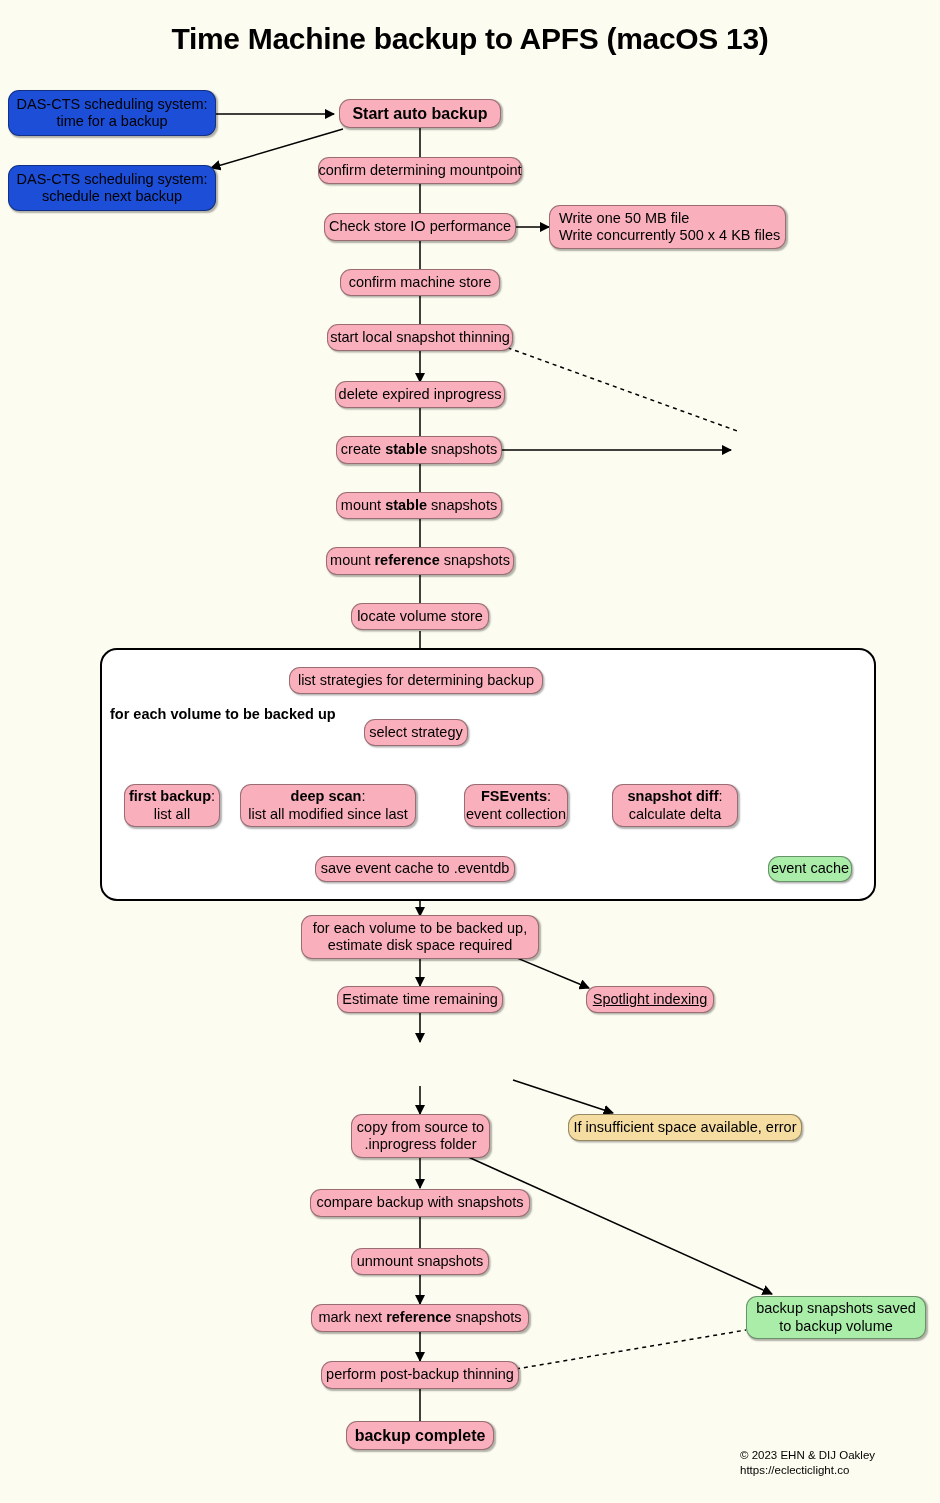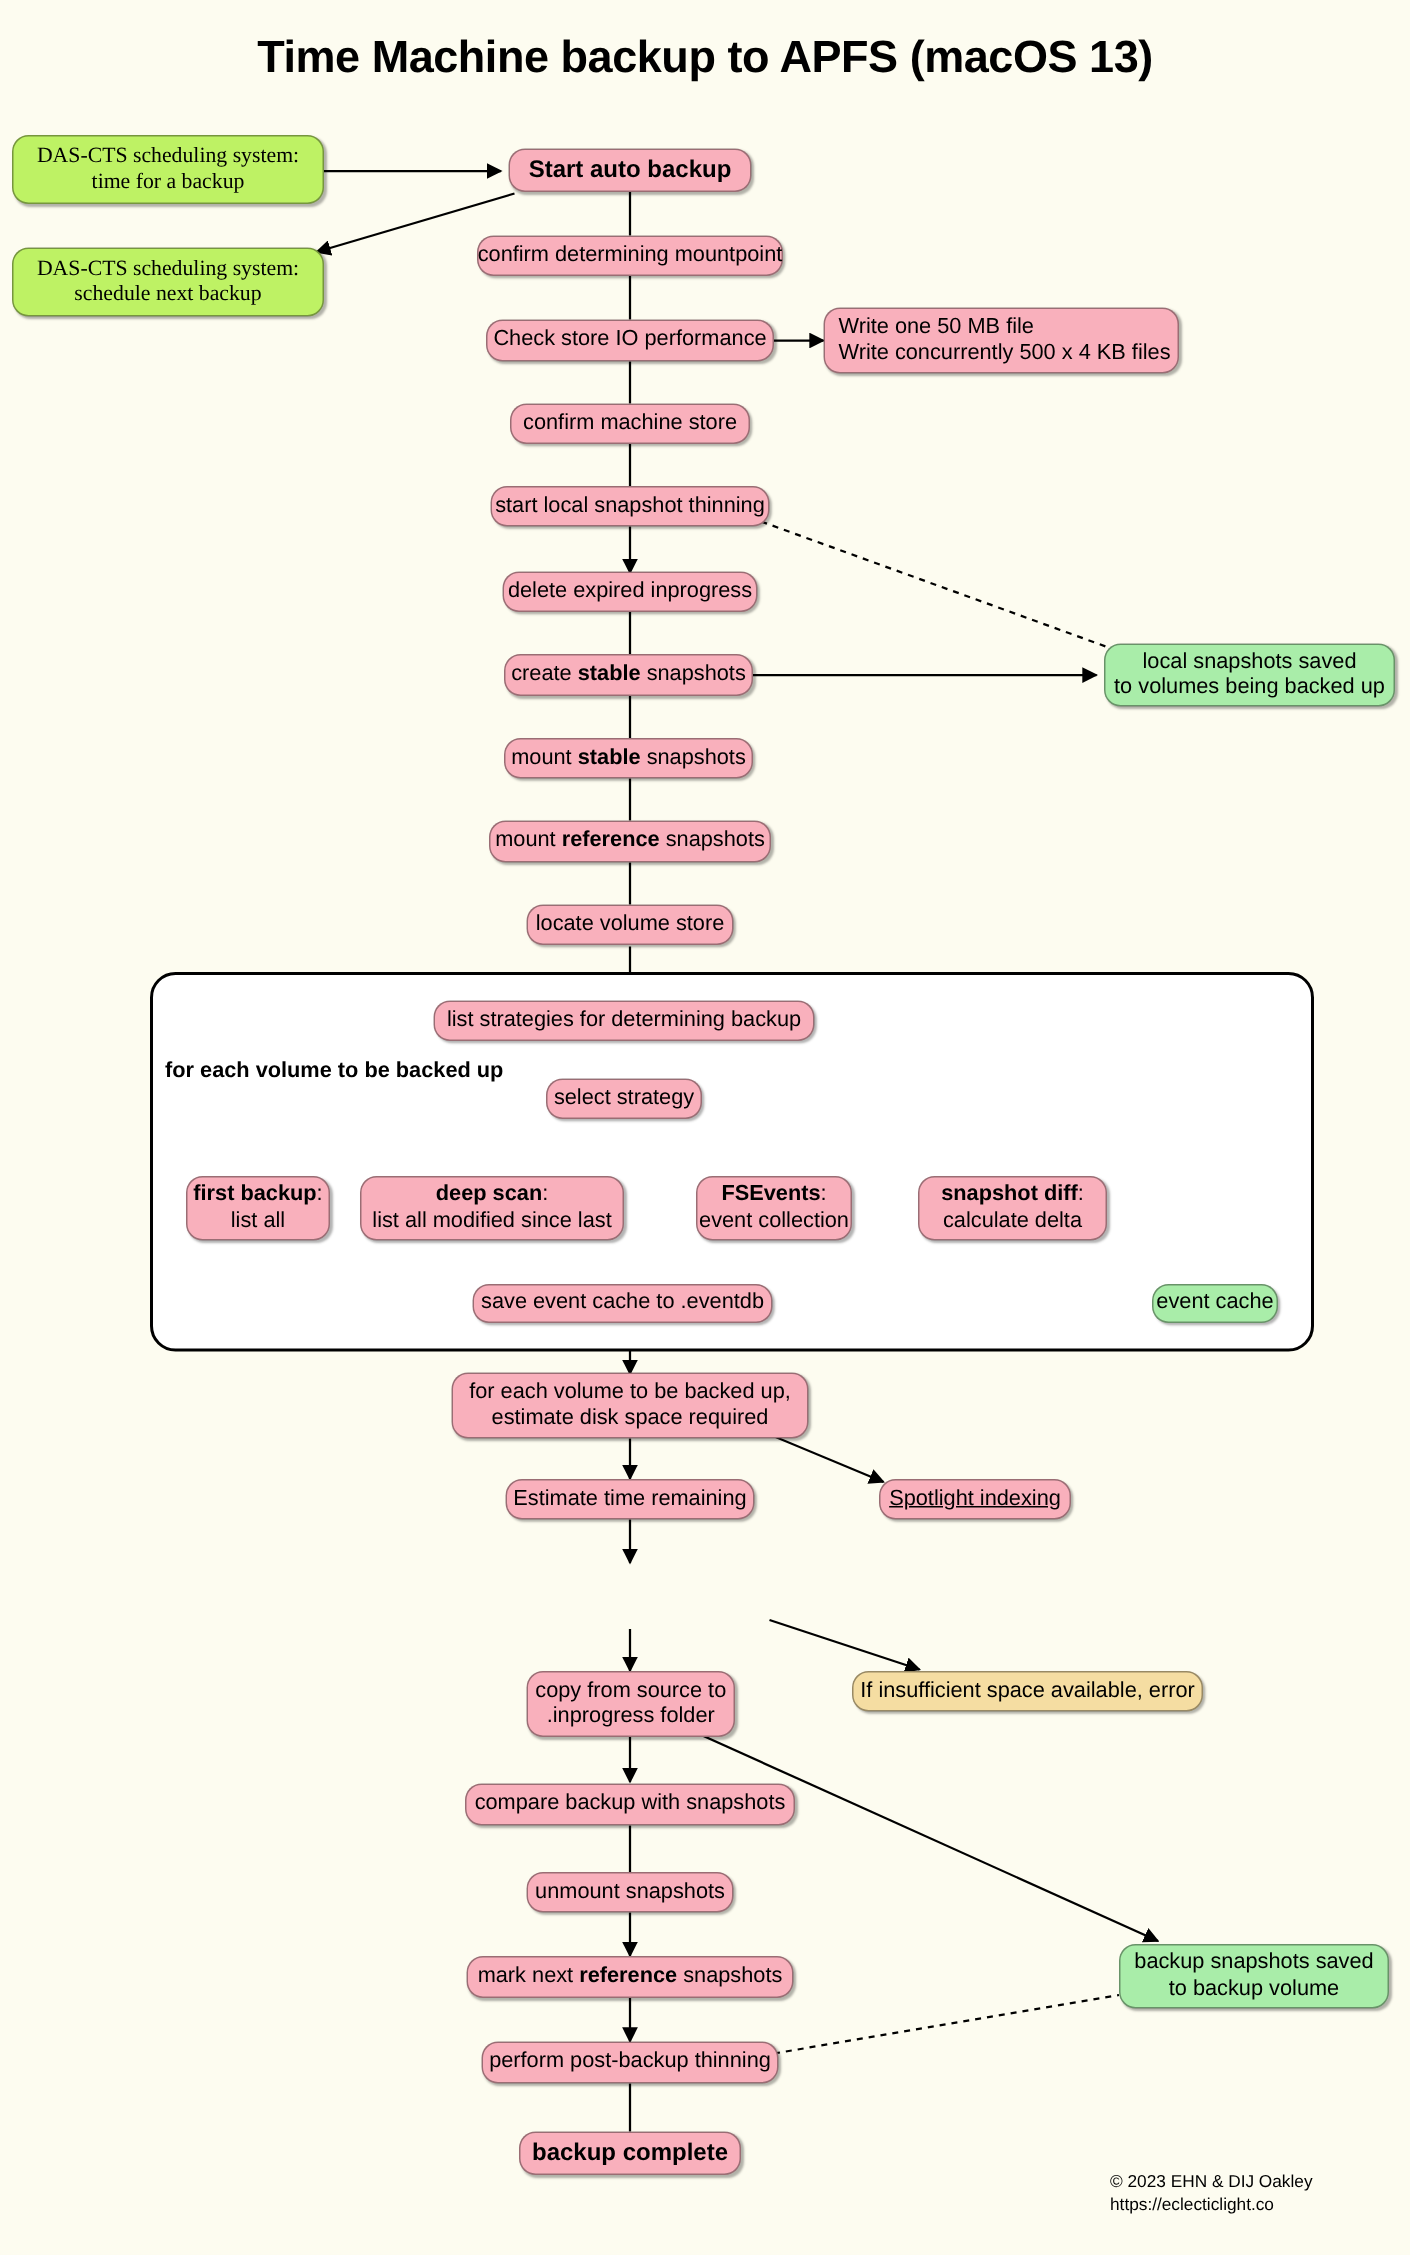--- a/index.html
+++ b/index.html
@@ -39,21 +39,21 @@
     border-radius: 11px;
     font-size: 14.5px;
     line-height: 17.5px;
     z-index: 3;
     border: 1px solid rgba(0,0,0,0.38);
     box-shadow: 1.5px 1.5px 1.6px rgba(0,0,0,0.30);
     padding: 2px 9px;
     white-space: nowrap;
   }
   .node.pink   { background: #F9B0BC; }
-  .node.blue   { background: #bef264; font-family: Liberation Serif, serif; }
+  .node.blue   { background: #1d4ed8; }
   .node.green  { background: #A9EDA9; }
   .node.yellow { background: #F5DDA2; }
   .node.bold { font-weight: bold; font-size: 16px; }
   .node .ln { display: block; }
   .node.leftal { justify-content: flex-start; text-align: left; }
   b { font-weight: bold; }
 
   #page-title {
     position: absolute;
     left: 0;
@@ -204,26 +204,20 @@
   </div>
 
   <div class="node pink" style="left:335px; top:381px; width:170px; height:27px;">
     <span>delete expired inprogress</span>
   </div>
 
   <div class="node pink" style="left:336px; top:436px; width:166px; height:28px;">
     <span>create <b>stable</b> snapshots</span>
   </div>
 
-  <div class="node green" style="left:736px; top:429px; width:194px; height:42px;">
-    <span>
-        <span class="ln">local snapshots saved</span>
-        <span class="ln">to volumes being backed up</span>
-      </span>
-  </div>
 
   <div class="node pink" style="left:336px; top:492px; width:166px; height:27px;">
     <span>mount <b>stable</b> snapshots</span>
   </div>
 
   <div class="node pink" style="left:326px; top:547px; width:188px; height:28px;">
     <span>mount <b>reference</b> snapshots</span>
   </div>
 
   <div class="node pink" style="left:351px; top:603px; width:138px; height:27px;">

